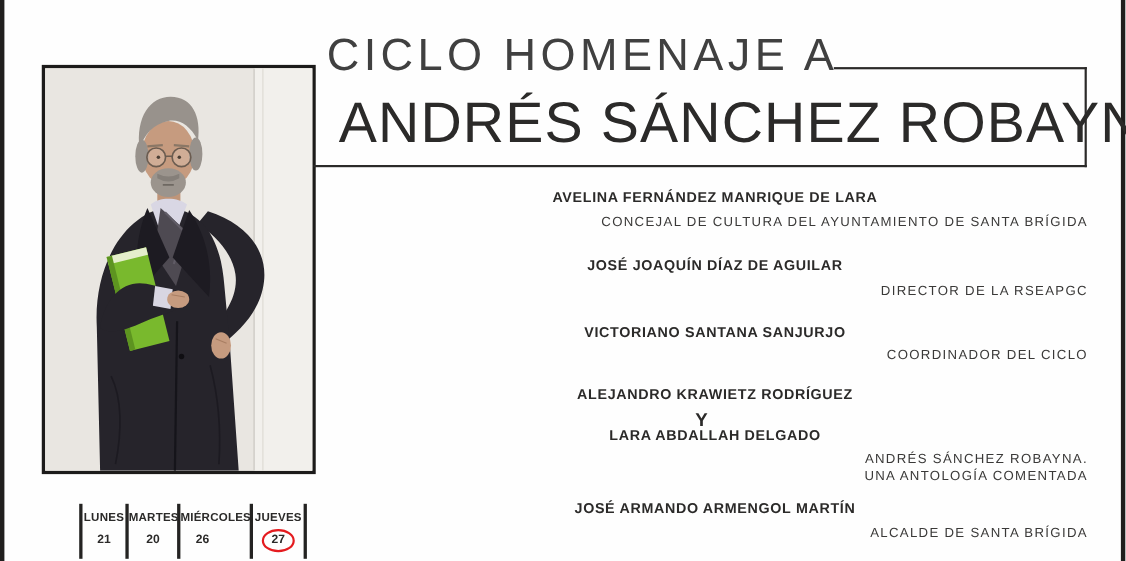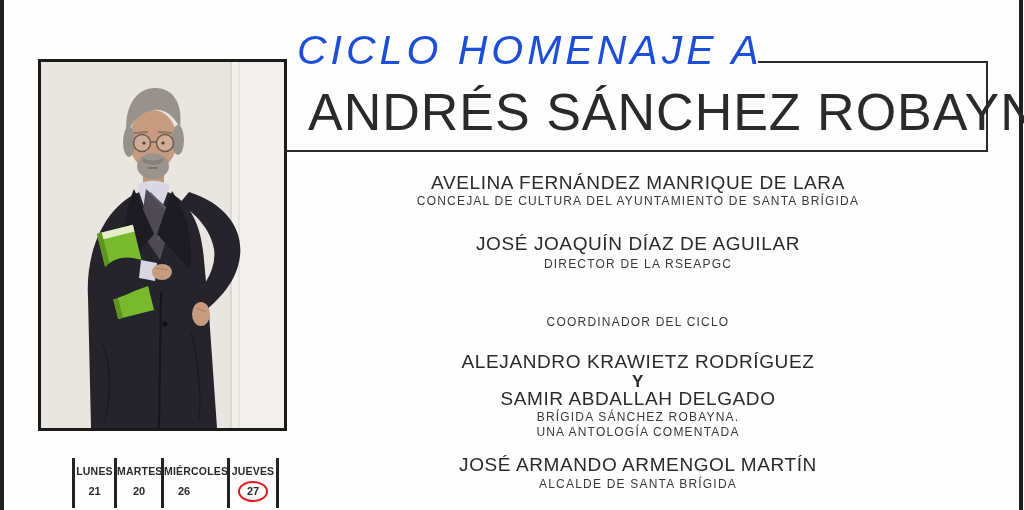--- a/index.html
+++ b/index.html
@@ -12,35 +12,35 @@
   .edge-right{left:1019px;}
   
   .photo{
     position:absolute;left:38px;top:59px;width:249px;height:372px;
     border:3px solid #1c1b1a;box-sizing:border-box;background:#e9e6e1;
   }
   .photo svg{display:block;width:100%;height:100%;}
   
   .title1{
     position:absolute;left:297px;top:27px;font-size:41px;letter-spacing:4px;
-    font-weight:400;white-space:nowrap;color:#1d4ed8;font-style:italic;
+    font-weight:400;white-space:nowrap;color:#404040;
   }
   .title2{
     position:absolute;left:308px;top:82px;font-size:52px;letter-spacing:1px;
     font-weight:400;white-space:nowrap;color:#2b2a29;
   }
   .rule{position:absolute;background:#2b2a29;}
   .rule-top{left:758px;top:61px;width:230px;height:2px;}
   .rule-right{left:986px;top:61px;width:2px;height:91px;}
   .rule-bottom{left:285px;top:150px;width:703px;height:2px;}
   
   .sline{position:absolute;left:287px;width:702px;text-align:center;white-space:nowrap;}
-  .sname{font-size:19px;font-weight:normal;letter-spacing:0.6px;}
+  .sname{font-size:13px;font-weight:bold;letter-spacing:0.6px;padding-left:12px;}
   .sconj{font-size:17px;font-weight:bold;letter-spacing:0.6px;}
-  .srole{font-size:12px;font-weight:400;letter-spacing:1.2px;color:#3a3938;}
+  .srole{font-size:12px;font-weight:400;letter-spacing:1.2px;color:#3a3938;text-align:right;}
   
   .calendar{position:absolute;left:72px;top:458px;width:208px;height:52px;}
   .cbar{position:absolute;top:0;width:3px;height:50px;background:#242322;}
   .ccell{position:absolute;top:0;height:52px;text-align:center;}
   .clabel{position:absolute;top:7px;left:0;right:0;font-size:10.5px;font-weight:bold;letter-spacing:0.2px;}
   .cnum{position:absolute;top:27px;left:0;right:0;font-size:11px;font-weight:bold;}
   .circle27{
     position:absolute;left:166px;top:23px;width:30px;height:21px;
     border:2.5px solid #e41b1f;border-radius:50%;box-sizing:border-box;
   }
@@ -121,26 +121,27 @@
   <div class="rule rule-top"></div>
   <div class="rule rule-right"></div>
   <div class="rule rule-bottom"></div>
 
   <div class="sline sname" style="top:172px">AVELINA FERNÁNDEZ MANRIQUE DE LARA</div>
   <div class="sline srole" style="top:194px">CONCEJAL DE CULTURA DEL AYUNTAMIENTO DE SANTA BRÍGIDA</div>
 
   <div class="sline sname" style="top:233px">JOSÉ JOAQUÍN DÍAZ DE AGUILAR</div>
   <div class="sline srole" style="top:257px">DIRECTOR DE LA RSEAPGC</div>
 
+  <div class="sline sname" style="top:294px">VICTORIANO SANTANA SANJURJO</div>
   <div class="sline srole" style="top:315px">COORDINADOR DEL CICLO</div>
 
   <div class="sline sname" style="top:351px">ALEJANDRO KRAWIETZ RODRÍGUEZ</div>
   <div class="sline sconj" style="top:372px">Y</div>
-  <div class="sline sname" style="top:388px">SAMIR ABDALLAH DELGADO</div>
-  <div class="sline srole" style="top:410px">BRÍGIDA SÁNCHEZ ROBAYNA.</div>
+  <div class="sline sname" style="top:388px">LARA ABDALLAH DELGADO</div>
+  <div class="sline srole" style="top:410px">ANDRÉS SÁNCHEZ ROBAYNA.</div>
   <div class="sline sname" style="top:454px">JOSÉ ARMANDO ARMENGOL MARTÍN</div>
 
   <div class="sline srole" style="top:425px">UNA ANTOLOGÍA COMENTADA</div>
   <div class="sline srole" style="top:477px">ALCALDE DE SANTA BRÍGIDA</div>
 
   <div class="calendar">
     <div class="cbar" style="left:0"></div>
     <div class="cbar" style="left:42px"></div>
     <div class="cbar" style="left:89px"></div>
     <div class="cbar" style="left:155px"></div>

